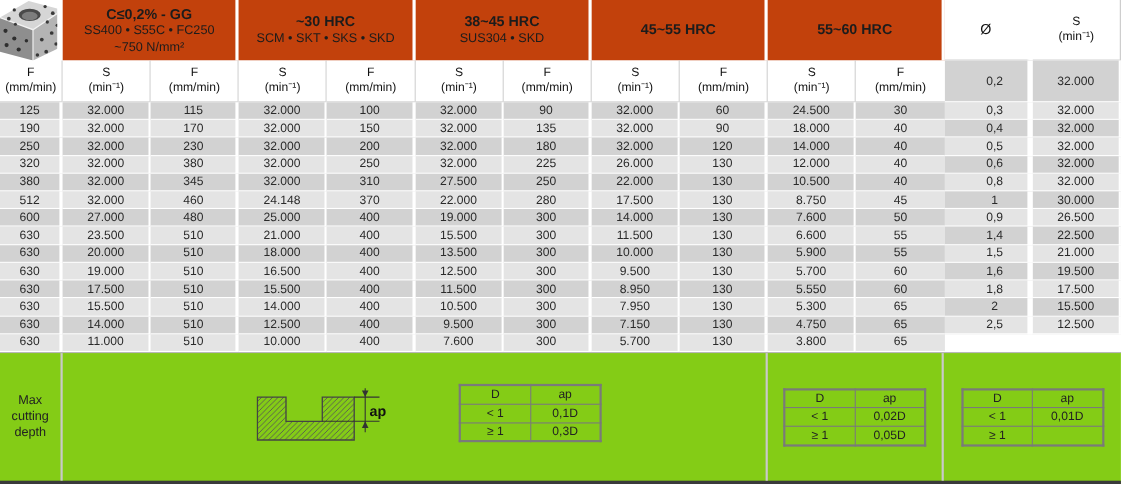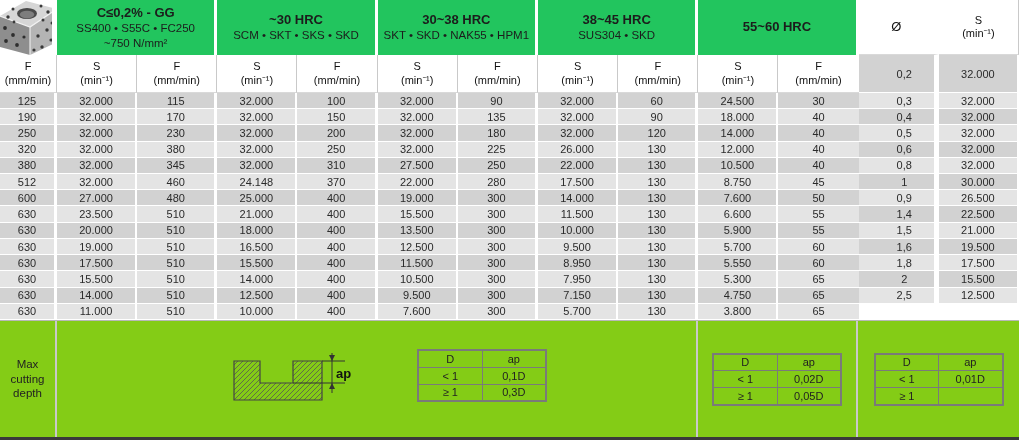--- a/index.html
+++ b/index.html
@@ -6,21 +6,21 @@
   html,body { width:1019px; height:440px; overflow:hidden;
     font-family:"Liberation Sans", sans-serif; background:#fff; }
   #sheet { width:1019px; height:440px; position:relative; background:#fff; }
 
   
   #grid { display:grid; width:1019px; height:320px;
     grid-template-columns:57px repeat(12, 1fr);
     grid-template-rows:55px 38px repeat(14, 1fr); }
 
   .corner { background:#fff; border-right:5px solid #fff; overflow:hidden; }
-  .ghead { grid-column:span 2; background:#22c55e; color:#1c1c1c;
+  .ghead { grid-column:span 2; background:#c2410c; color:#1c1c1c;
     display:flex; flex-direction:column; justify-content:center; align-items:center;
     text-align:center; border-right:3px solid #fff; line-height:1.25; }
   .ghead:last-of-type { border-right:none; }
   .ghead .t { font-weight:bold; font-size:13px; }
   .ghead .m { font-size:11.5px; }
   .ghead .n { font-size:11.5px; }
 
   .sub { background:#fff; color:#111; display:flex; flex-direction:column;
     justify-content:center; align-items:center; font-size:11px; line-height:1.2;
     border-right:1px solid #c9c9c9; border-bottom:1px solid #d9d9d9; }
@@ -94,26 +94,25 @@
   <div class="ghead">
         <div class="t">C≤0,2% - GG</div>
         <div class="m">SS400 • S55C • FC250</div>
         <div class="n">~750 N/mm²</div>
       </div>
       <div class="ghead">
         <div class="t">~30 HRC</div>
         <div class="m">SCM • SKT • SKS • SKD</div>
       </div>
       <div class="ghead">
-        <div class="t">30~38 HRC</div>
-        <div class="m">SKT • SKD • NAK55 • HPM1</div>
-      </div>
-      <div class="ghead">
         <div class="t">38~45 HRC</div>
         <div class="m">SUS304 • SKD</div>
+      </div>
+      <div class="ghead">
+        <div class="t">45~55 HRC</div>
       </div>
       <div class="ghead">
         <div class="t">55~60 HRC</div>
       </div>
       <div class="sub dia">Ø</div>
       <div class="sub">
         <div class="">S</div>
         <div class="">(min⁻¹)</div>
       </div>
       <div class="sub">

